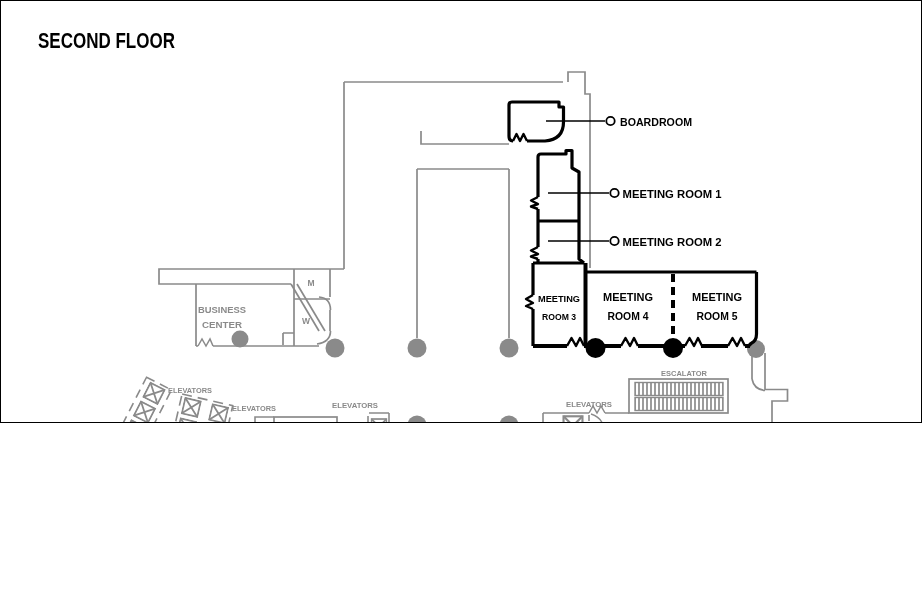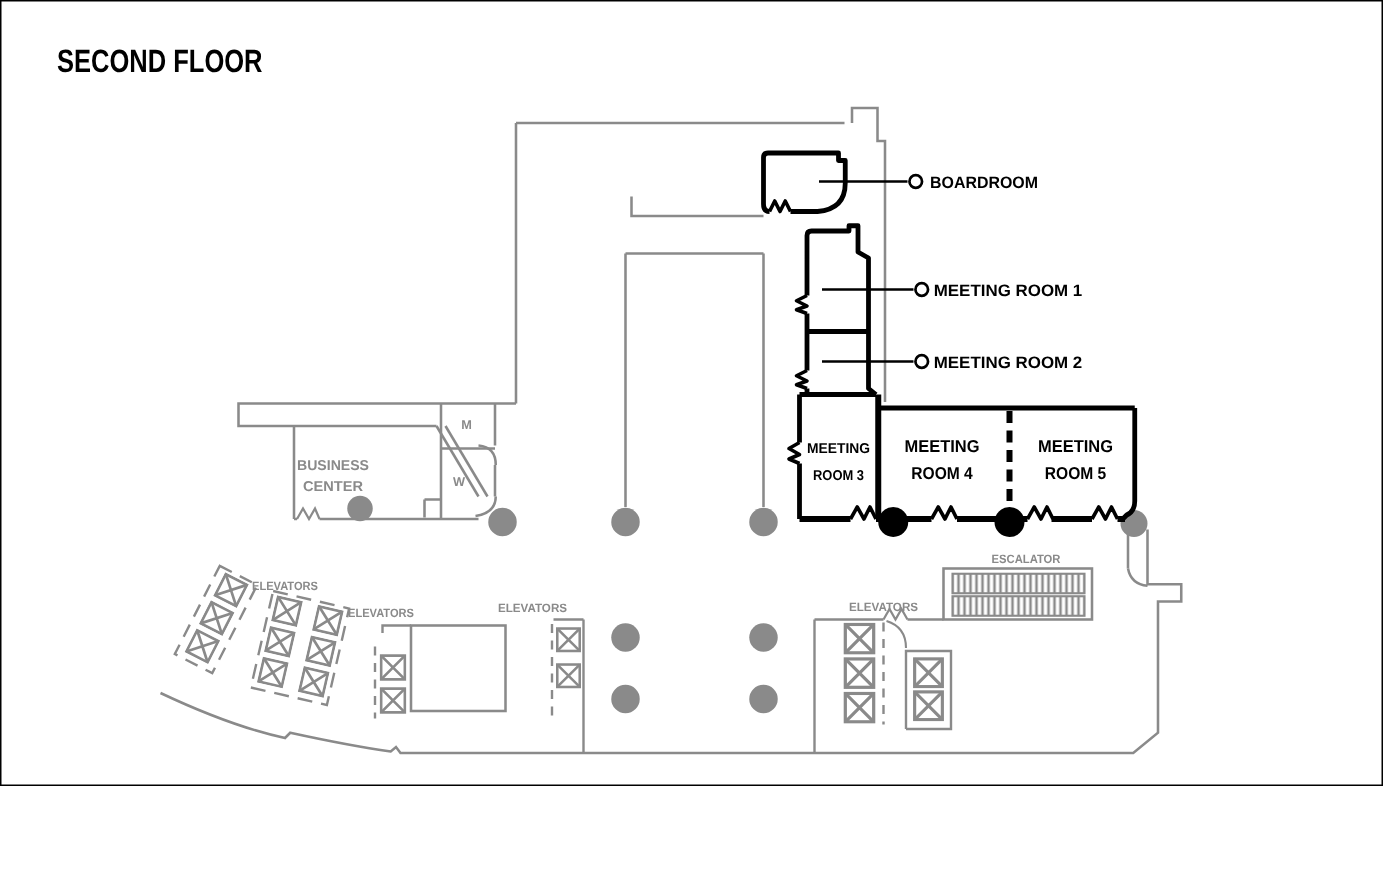--- a/index.html
+++ b/index.html
@@ -1,16 +1,16 @@
 <!DOCTYPE html>
 <html><head>
 <meta charset="utf-8">
 <style>
   html,body{margin:0;padding:0;background:#ffffff;}
-  .page{width:922px;height:524px;position:relative;background:#fff;box-sizing:border-box;border:1px solid #000;overflow:hidden;}
+  .page{width:922px;height:423px;position:relative;background:#fff;box-sizing:border-box;border:1px solid #000;overflow:hidden;}
   svg{display:block;}
   text{font-family:"Liberation Sans", sans-serif;font-weight:bold;}
 </style>
 </head>
 <body>
 
 <div class="page">
 <svg width="922" height="597" viewBox="0 0 922 597">
   <defs>
     <symbol id="shaft" viewBox="0 0 20 20">

